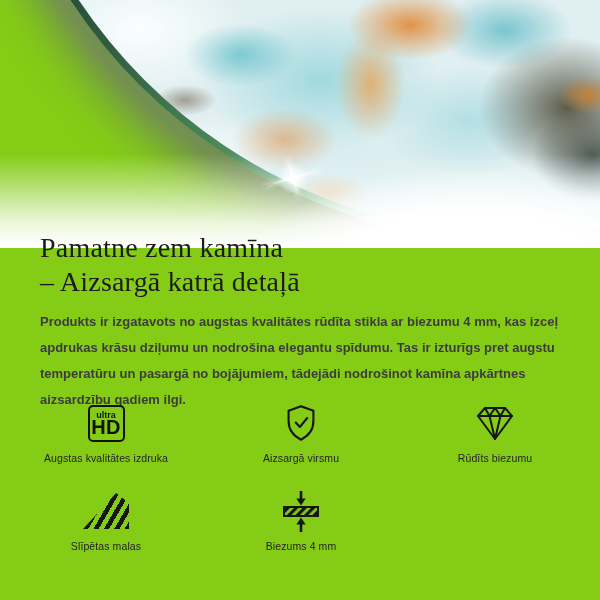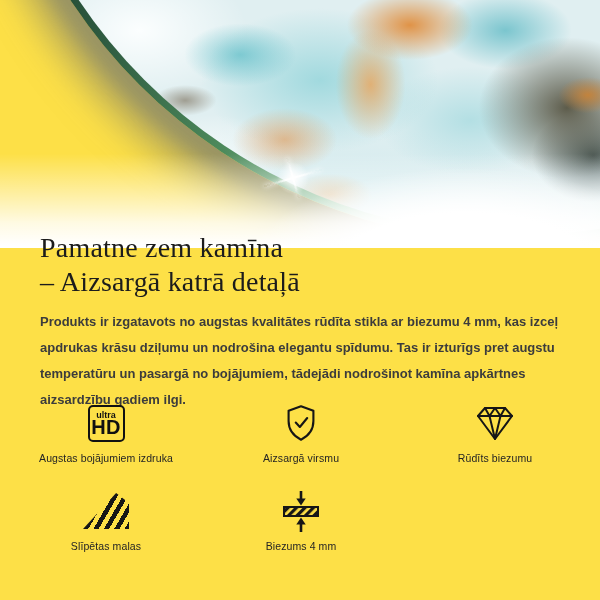--- a/index.html
+++ b/index.html
@@ -1,17 +1,17 @@
 <!DOCTYPE html>
 <html><head>
 <meta charset="utf-8">
 <style>
   html,body{margin:0;padding:0;background:#fff;}
   .page{
-    position:relative;width:600px;height:600px;background:#fde047;overflow:hidden;
+    position:relative;width:600px;height:600px;background:#84cc16;overflow:hidden;
     font-family:"Liberation Sans","DejaVu Sans",sans-serif;color:#1f1f1f;
   }
   
   .hero{position:absolute;left:0;top:0;width:600px;height:248px;overflow:hidden;}
   .disc-edge{
     position:absolute;left:-18px;top:-832px;width:1074px;height:1074px;border-radius:50%;
     background:linear-gradient(97deg,#14301f 4%,#2c573e 18%,#4d8a5c 30%,#9ccfa8 41%,#d8efdc 48%,#9ccfa8 58%,#6aa878 70%);
     box-shadow:-26px 30px 36px -4px rgba(104,110,110,0.52),-10px 14px 16px rgba(120,126,126,0.35);
   }
   .disc-face{
@@ -106,21 +106,21 @@
   <div class="features">
 
 
     <div class="feature">
       <div class="icon-box">
         <div class="uhd-box">
           <span class="uhd-top">ultra</span>
           <span class="uhd-bottom">HD</span>
         </div>
       </div>
-      <div class="feature-label">Augstas bojājumiem izdruka</div>
+      <div class="feature-label">Augstas kvalitātes izdruka</div>
     </div>
 
     <div class="feature">
       <div class="icon-box">
         <svg class="stroke-icon" width="42" height="42" viewBox="0 0 44 44">
           <path d="M22 4.5 L35 9.2 V20 C35 29.5 29.5 35.8 22 39.5 C14.5 35.8 9 29.5 9 20 V9.2 Z"></path>
           <path d="M16.5 21.5 L20.8 26.2 L28.5 16.8"></path>
         </svg>
       </div>
       <div class="feature-label">Aizsargā virsmu</div>

